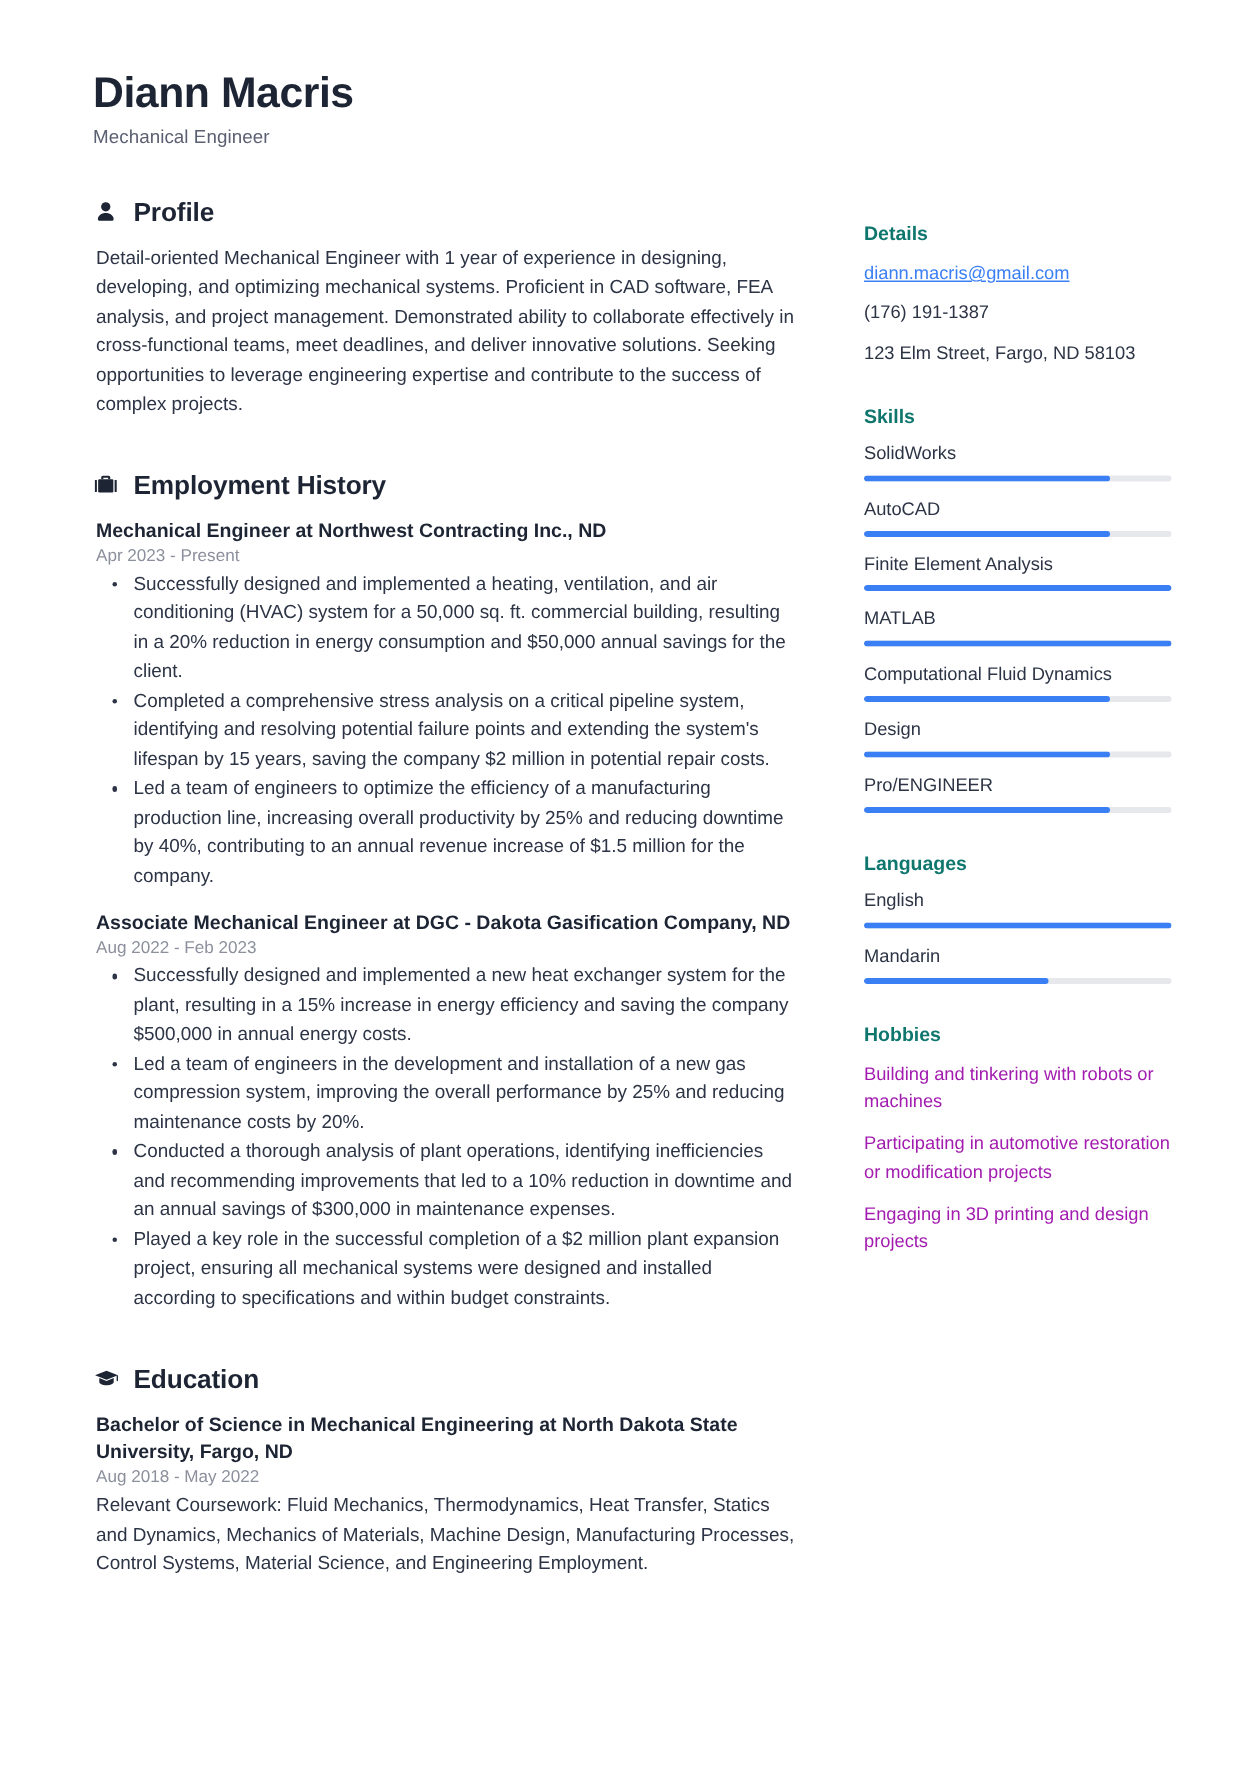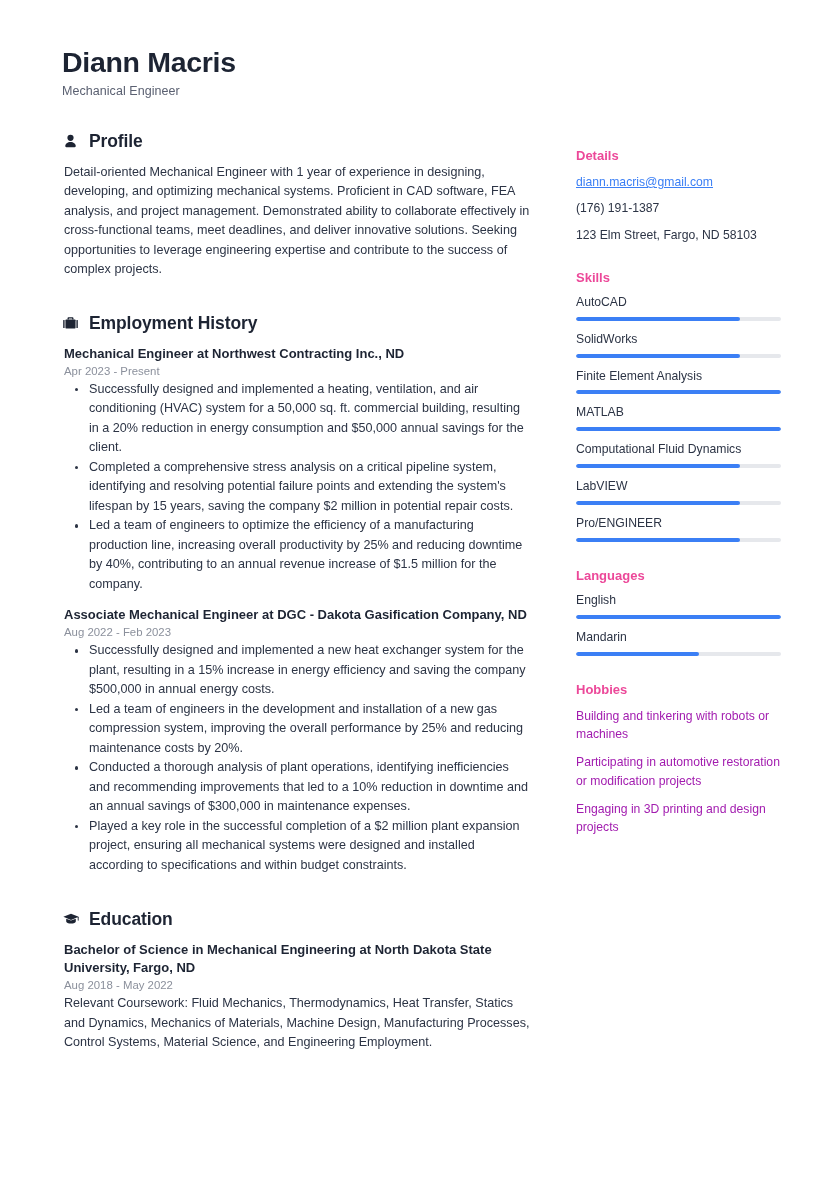--- a/index.html
+++ b/index.html
@@ -111,21 +111,21 @@
   .right-col {
     width: 205px;
     flex: 0 0 205px;
     margin-left: 44px;
     padding-top: 102px;
   }
   .side-section + .side-section { margin-top: 26px; }
   .side-title {
     font-size: 13px;
     font-weight: bold;
-    color: #ec4899;
+    color: #0f766e;
     margin-bottom: 10px;
   }
   .side-line {
     font-size: 12.2px;
     line-height: 1.5;
     color: #2c3445;
     margin-bottom: 8px;
   }
   .side-link {
     font-size: 12.2px;
@@ -254,51 +254,51 @@
       <a class="side-link" href="#">diann.macris@gmail.com</a>
       <div class="side-line">(176) 191-1387</div>
       <div class="side-line">123 Elm Street, Fargo, ND 58103</div>
     </div>
 
 
     <div class="side-section">
       <div class="side-title">Skills</div>
 
       <div class="meter-item">
+        <div class="meter-label">SolidWorks</div>
+        <div class="meter-track">
+          <div class="meter-fill" style="width: 80%; background: rgb(59, 127, 245);"></div>
+        </div>
+      </div>
+      <div class="meter-item">
         <div class="meter-label">AutoCAD</div>
         <div class="meter-track">
           <div class="meter-fill" style="width: 80%; background: rgb(59, 127, 245);"></div>
         </div>
       </div>
       <div class="meter-item">
-        <div class="meter-label">SolidWorks</div>
-        <div class="meter-track">
-          <div class="meter-fill" style="width: 80%; background: rgb(59, 127, 245);"></div>
-        </div>
-      </div>
-      <div class="meter-item">
         <div class="meter-label">Finite Element Analysis</div>
         <div class="meter-track">
           <div class="meter-fill" style="width: 100%; background: rgb(59, 127, 245);"></div>
         </div>
       </div>
       <div class="meter-item">
         <div class="meter-label">MATLAB</div>
         <div class="meter-track">
           <div class="meter-fill" style="width: 100%; background: rgb(59, 127, 245);"></div>
         </div>
       </div>
       <div class="meter-item">
         <div class="meter-label">Computational Fluid Dynamics</div>
         <div class="meter-track">
           <div class="meter-fill" style="width: 80%; background: rgb(59, 127, 245);"></div>
         </div>
       </div>
       <div class="meter-item">
-        <div class="meter-label">LabVIEW</div>
+        <div class="meter-label">Design</div>
         <div class="meter-track">
           <div class="meter-fill" style="width: 80%; background: rgb(59, 127, 245);"></div>
         </div>
       </div>
       <div class="meter-item">
         <div class="meter-label">Pro/ENGINEER</div>
         <div class="meter-track">
           <div class="meter-fill" style="width: 80%; background: rgb(59, 127, 245);"></div>
         </div>
       </div>

